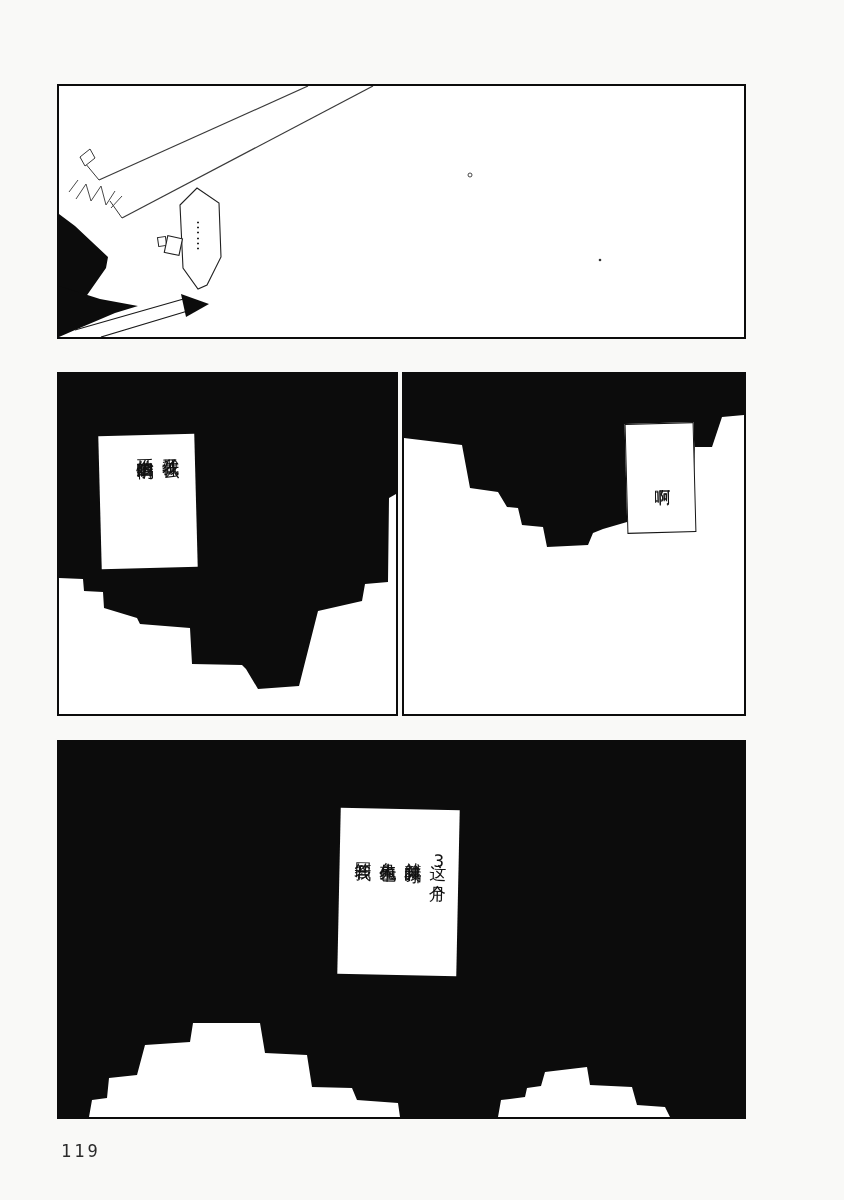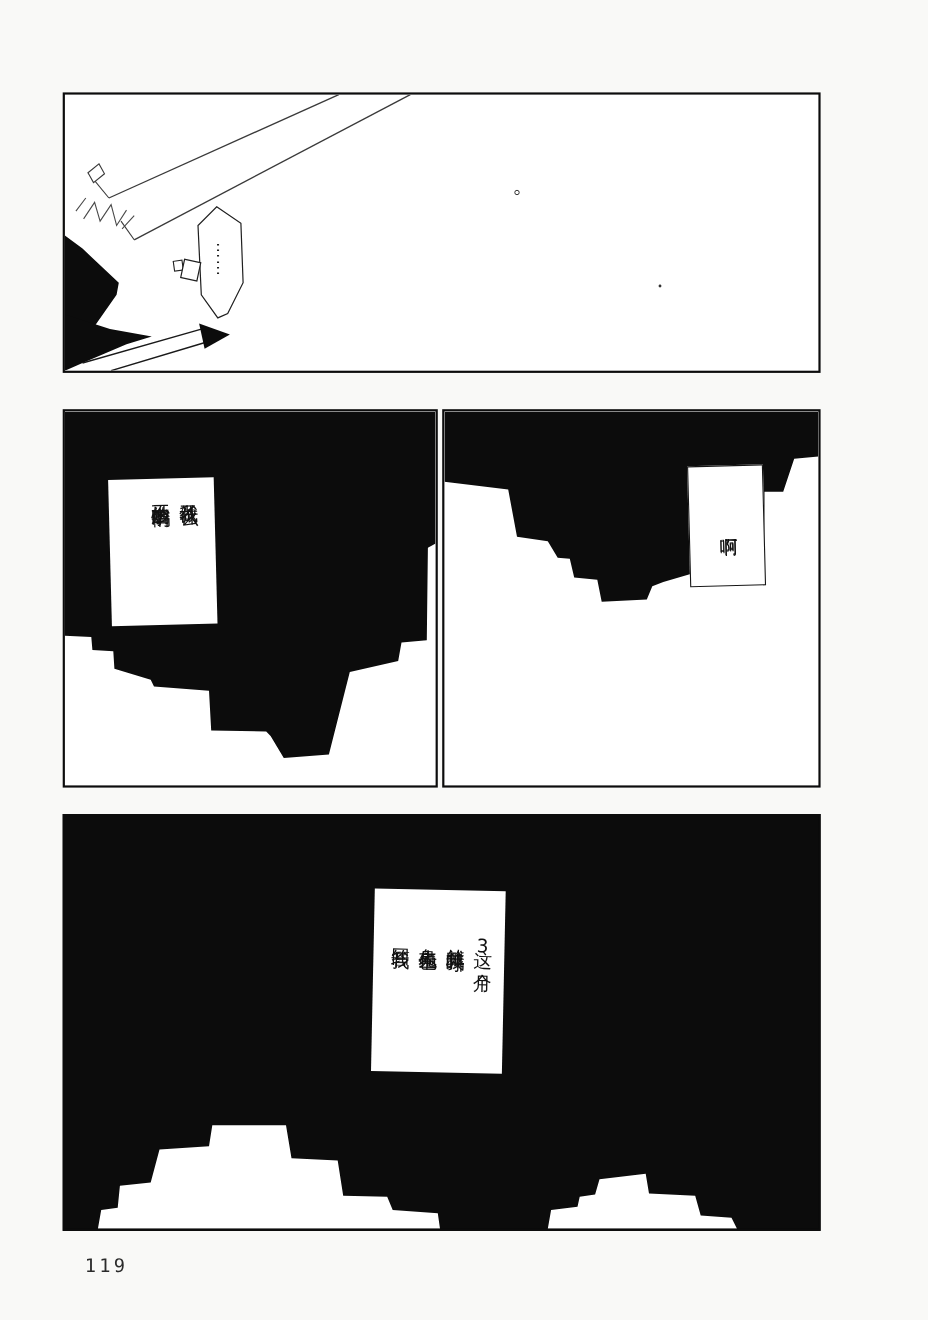--- a/index.html
+++ b/index.html
@@ -44,21 +44,21 @@
     padding:40px 8px 0 0;
     transform:rotate(1.2deg);
   }
   .bubble-dots{
     position:absolute;left:130px;top:112px;width:22px;height:76px;
     writing-mode:vertical-rl; 
     font-size:15px;letter-spacing:1px;color:#222;z-index:2;
     text-align:center;
   }
   .pageno{
-    position:absolute;left:77px;top:1141px;
+    position:absolute;left:61px;top:1141px;
     font-family:"DejaVu Sans Mono","Liberation Mono",monospace;
     font-size:17px;letter-spacing:3px;color:#2b2b2b;
   }
 </style>
 </head>
 <body>
 
 <div class="page">
 
   <div class="panel" id="p1">

